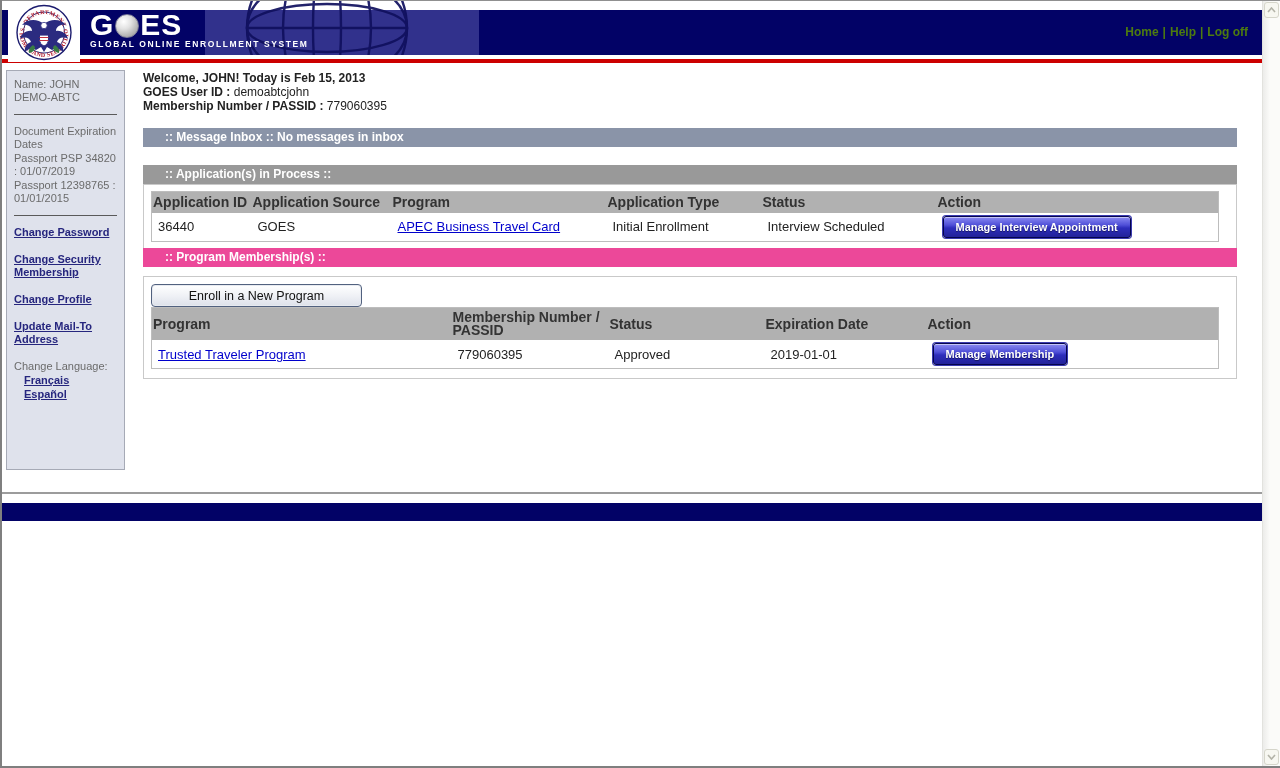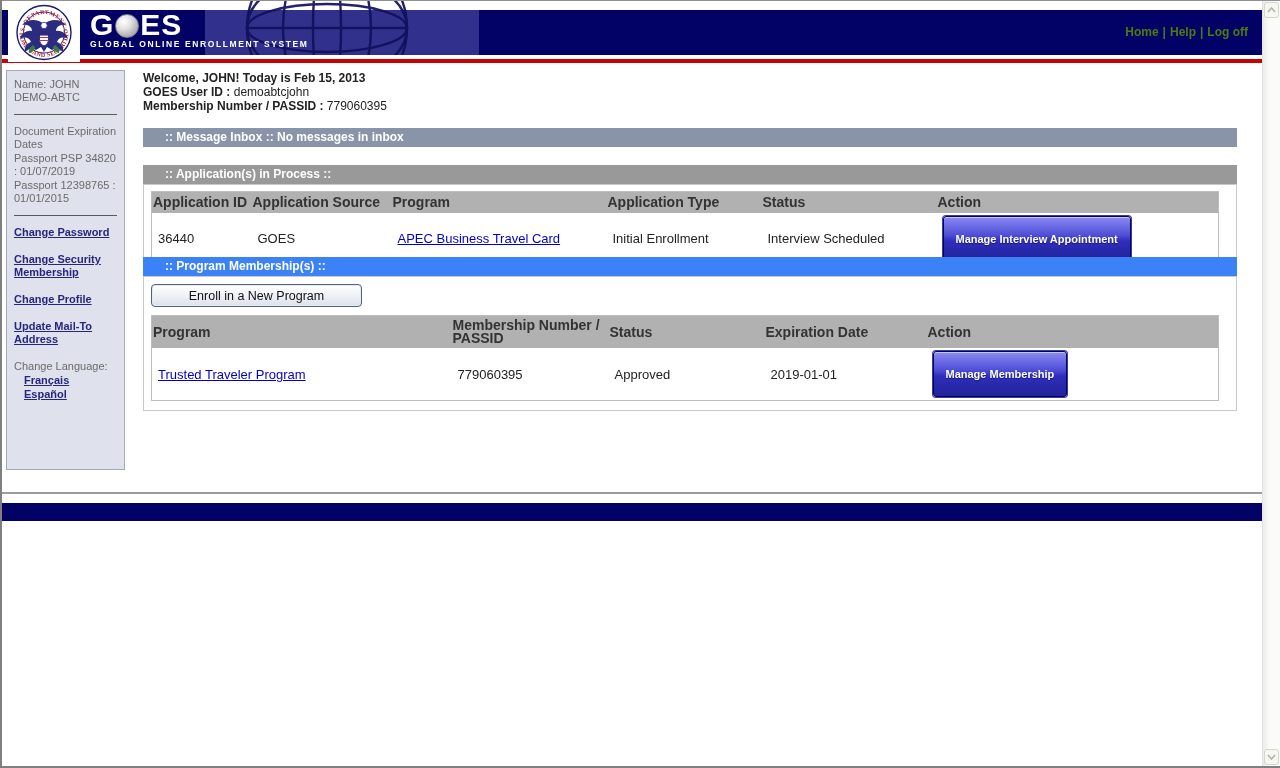--- a/index.html
+++ b/index.html
@@ -48,37 +48,37 @@
   .doc-line { margin-top:1px; }
 
   
   .main { position:absolute; left:143px; top:64px; width:1094px; height:506px; }
   .welcome { position:absolute; top:7px; left:0; font-size:12px; color:#222; line-height:14px; }
   .welcome b { font-weight:bold; }
   .bar { position:absolute; left:0; right:0; height:19px; color:#fff; font-weight:bold; font-size:12px;
     line-height:19px; padding-left:22px; }
   .bar-inbox { top:64px; background:#8a94a8; }
   .bar-apps { top:101px; background:#999999; }
-  .bar-mem  { top:193px; background:#3b82f6; }
+  .bar-mem  { top:184px; background:#ec4899; }
   .section-box { position:absolute; left:0; right:0; border:1px solid #c9c9c9; background:#fff; }
   .apps-box { top:120px; padding:6px 17px 7px 7px; }
   .mem-box  { top:212px; padding:5px 17px 9px 7px; }
 
   table { width:100%; border-collapse:collapse; border:1px solid #bdbdbd; }
   th { background:#b1b1b1; color:#333; font-size:14px; font-weight:bold; text-align:left;
     padding:3px 1px; height:21px; vertical-align:middle; line-height:13px; }
   td { background:#fff; color:#222; font-size:13px; padding:3px 6px; height:25px; vertical-align:middle; }
   .mem-table th { height:30px; }
   a.tbl-link { color:#0000cc; text-decoration:underline; cursor:pointer; }
 
   .blue-btn { display:inline-block; color:#fff; font-weight:bold; font-size:11px; text-align:center;
     background:linear-gradient(180deg,#8a8af2 0%,#5050d8 40%,#2e2ebc 55%,#222299 100%);
     border:1px solid #05054d; border-radius:3px; box-shadow:inset 0 1px 0 rgba(255,255,255,.5), 0 0 0 1px #3a3ab0;
-    padding:16px 12px; text-shadow:0 1px 1px rgba(0,0,0,.45); cursor:pointer; }
-  .enroll-btn { display:block; width:211px; height:23px; margin:2px 0 8px 0; font-size:12.5px; color:#111;
+    padding:4px 12px; text-shadow:0 1px 1px rgba(0,0,0,.45); cursor:pointer; }
+  .enroll-btn { display:block; width:211px; height:23px; margin:2px 0 0 0; font-size:12.5px; color:#111;
     background:linear-gradient(180deg,#ffffff,#eef0f5 55%,#dde1ea);
     border:1px solid #51617f; border-radius:4px; box-shadow:inset 0 0 0 1px #e7eaf0; cursor:pointer;
     font-family:"Liberation Sans","DejaVu Sans",sans-serif; }
 
   .divider { position:absolute; left:2px; right:18px; top:492px; height:2px; background:#9c9c9c; }
   .footer-bar { position:absolute; left:2px; right:18px; top:503px; height:18px; background:#020266; }
 </style>
 </head>
 <body>
 

